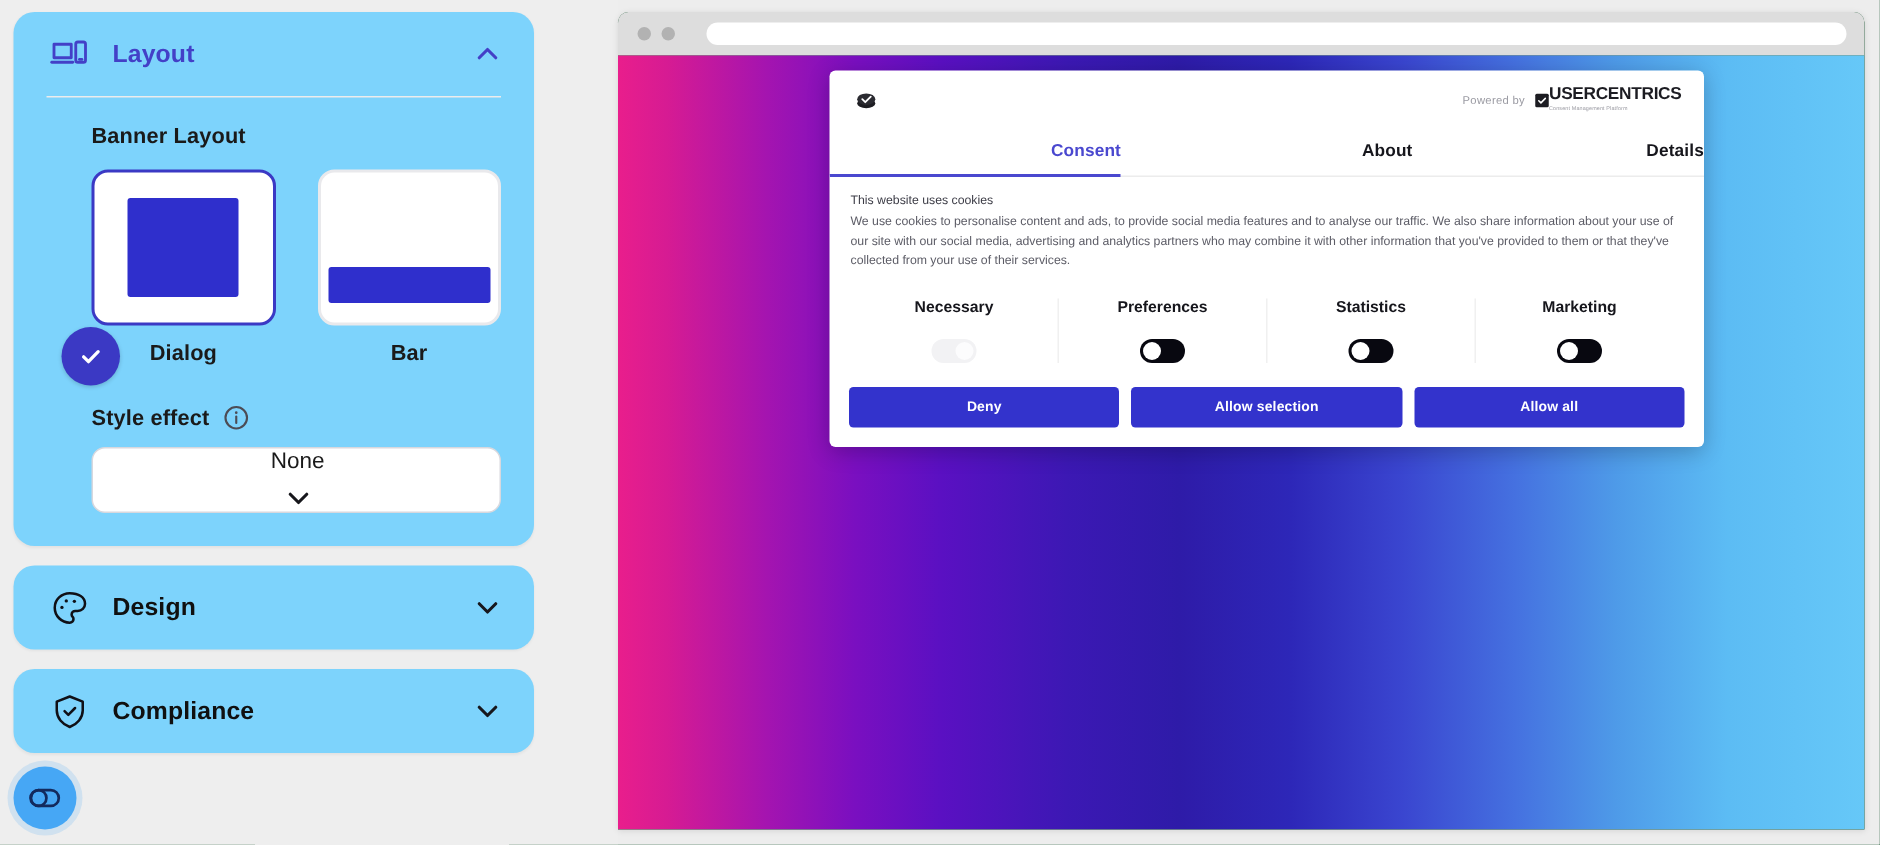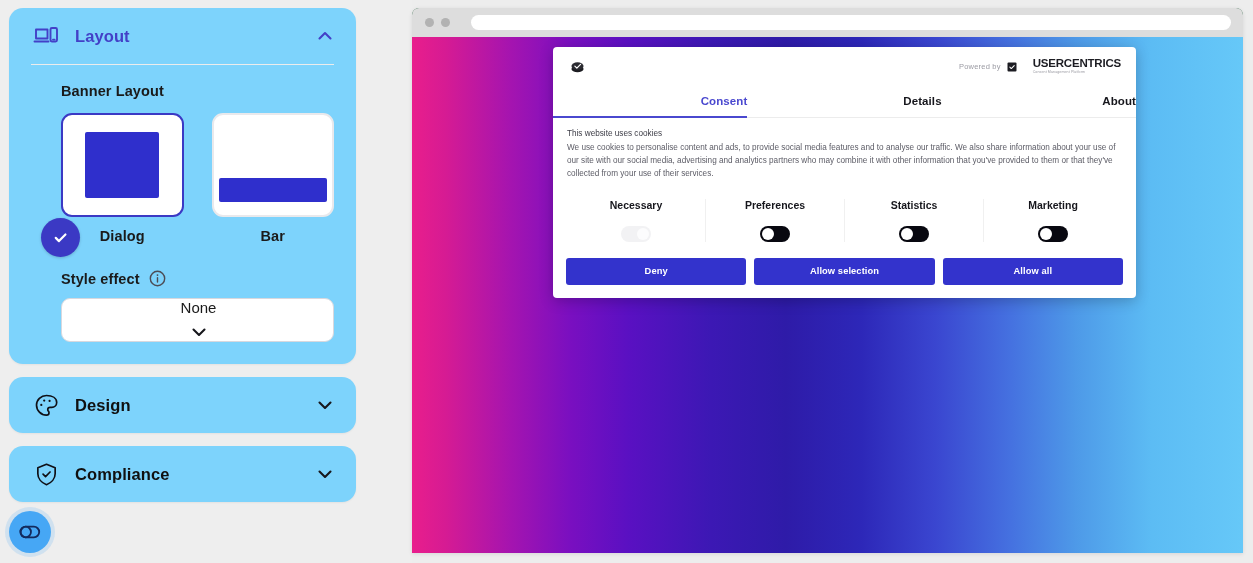--- a/index.html
+++ b/index.html
@@ -134,21 +134,21 @@
   }
   .cmp-top {
     height: 39px; display: flex; align-items: center;
     padding: 0 15px 0 16px;
   }
   .cookie-ic { width: 17px; height: 17px; }
   .powered {
     margin-left: auto; display: flex; align-items: center; gap: 6px;
   }
   .powered .pb { font-size: 7.5px; color: #9b9ba3; letter-spacing: .2px; }
-  .uc-logo { display: flex; align-items: center; gap: 16px; }
+  .uc-logo { display: flex; align-items: center; gap: 0; }
   .uc-word { font-size: 11.5px; font-weight: 700; letter-spacing: -.2px; color: #1c1c22; line-height: 1; }
   .uc-sub { font-size: 3.6px; color: #9a9aa2; letter-spacing: .1px; line-height: 1; margin-top: 1.5px; }
 
   .cmp-tabs { display: flex; border-bottom: 1px solid #ececec; }
   .cmp-tab {
     flex: 1 1 0; text-align: right; padding: 9px 0 10px 0;
     font-size: 11.5px; font-weight: 700; color: #16161c;
     position: relative; letter-spacing: .1px;
   }
   .cmp-tab.active { color: #4a48cf; }
@@ -333,22 +333,22 @@
                 <span style="display:flex;flex-direction:column;">
                   <span class="uc-word">USERCENTRICS</span>
                   <span class="uc-sub">Consent Management Platform</span>
                 </span>
               </span>
             </span>
           </div>
 
           <div class="cmp-tabs">
             <div class="cmp-tab active">Consent</div>
+            <div class="cmp-tab">About</div>
             <div class="cmp-tab">Details</div>
-            <div class="cmp-tab">About</div>
           </div>
 
           <div class="cmp-body">
             <div class="cmp-h">This website uses cookies</div>
             <div class="cmp-p">We use cookies to personalise content and ads, to provide social media features and to analyse our traffic. We also share information about your use of our site with our social media, advertising and analytics partners who may combine it with other information that you've provided to them or that they've collected from your use of their services.</div>
           </div>
 
           <div class="cats">
             <div class="cat">
               <div class="cat-name">Necessary</div>

